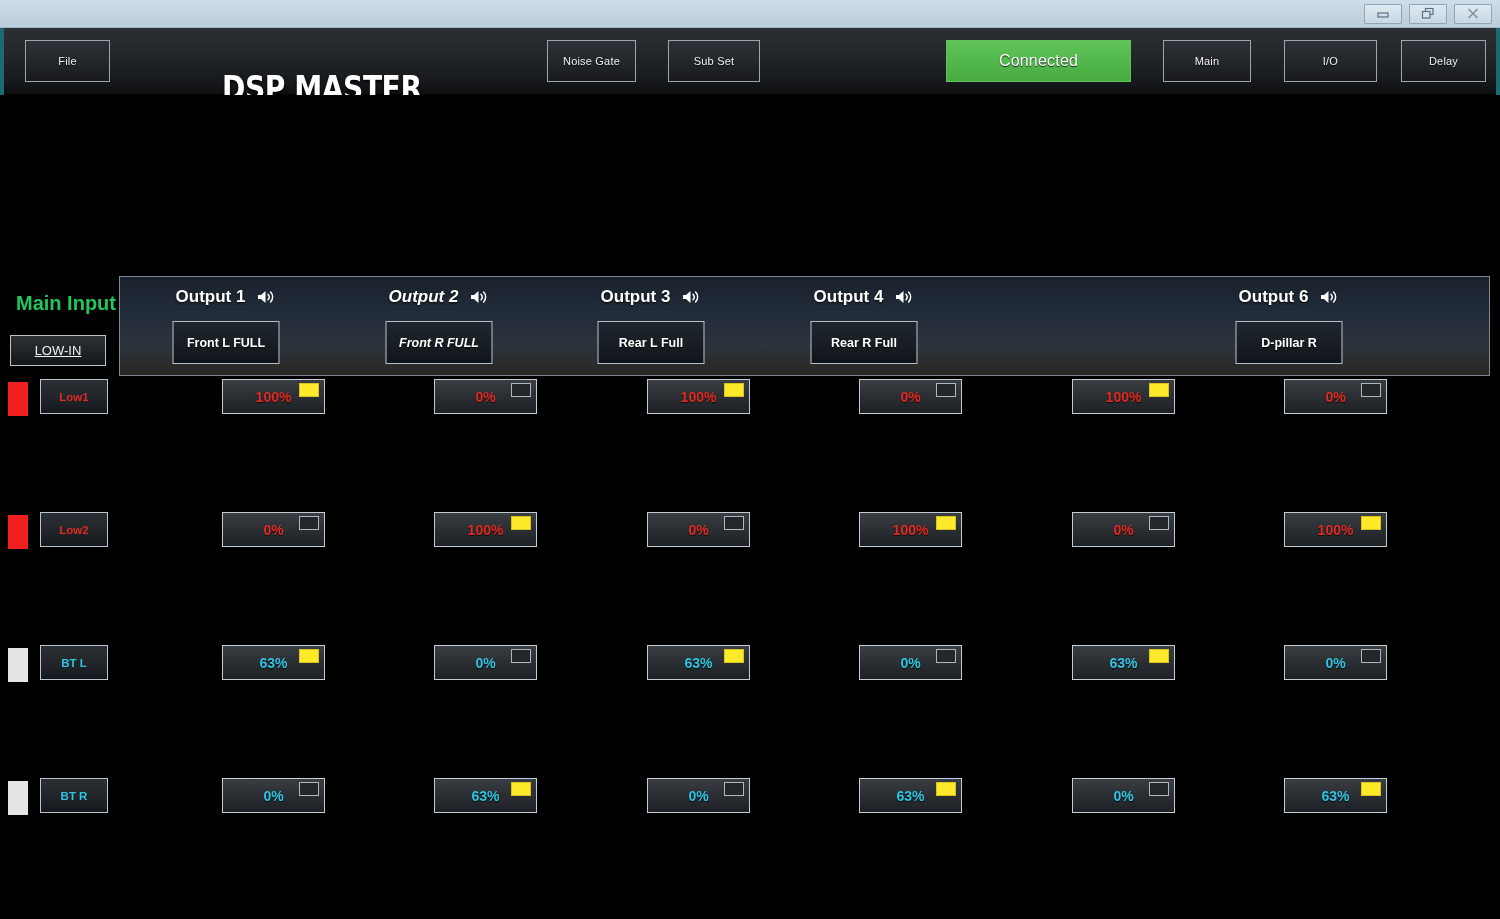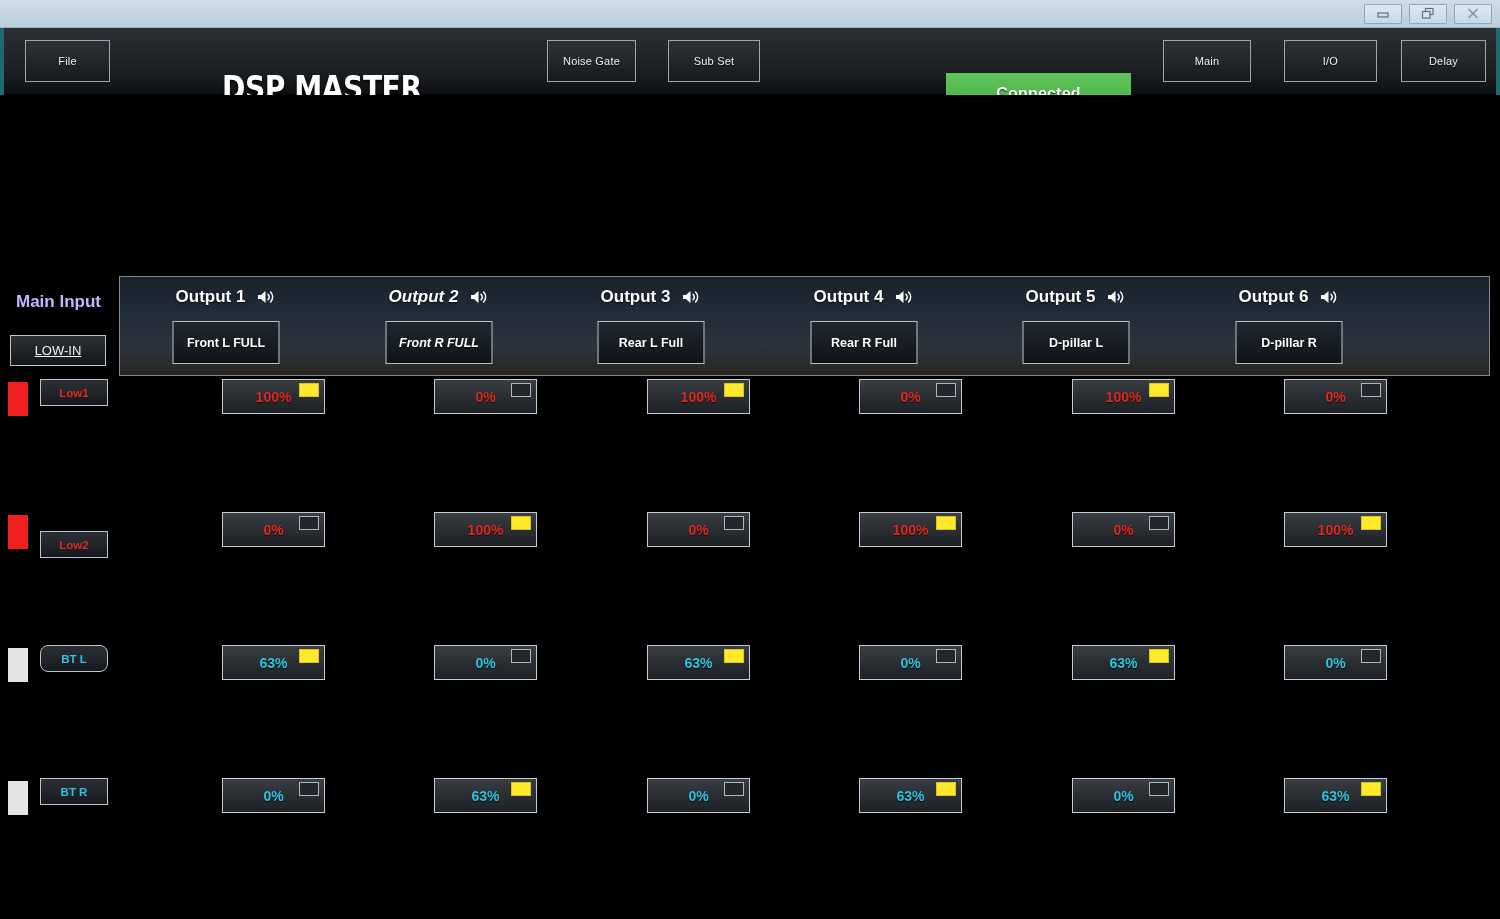--- a/index.html
+++ b/index.html
@@ -76,23 +76,22 @@
     display: flex;
     align-items: center;
     justify-content: center;
     letter-spacing: .2px;
     text-shadow: 0 1px 1px rgba(0,0,0,.8);
   }
   .tbtn.green {
     background: linear-gradient(180deg, #5fc35a 0%, #52b84d 50%, #48ab44 100%);
     border: 1px solid #5fc35a;
     color: #ffffff;
-    font-weight: bold;
+    font-weight: normal;
     font-size: 16px;
-    margin-top: 33px;
   }
 
   .logo {
     position: absolute;
     left: 222px; top: 40px;
     font-size: 34px;
     font-weight: bold;
     color: #ffffff;
     letter-spacing: -0.5px;
     font-family: "DejaVu Sans", sans-serif;
@@ -107,23 +106,23 @@
     position: absolute;
     left: 0; top: 95px;
     width: 1500px; height: 824px;
     background: #000;
   }
 
   
   .main-input-label {
     position: absolute;
     left: 16px; top: 197px;
-    font-size: 17px;
-    font-weight: bold;
-    color: #c4b5fd;
+    font-size: 20px;
+    font-weight: bold;
+    color: #22c55e;
     text-shadow: 0 1px 2px rgba(0,0,0,.9);
   }
   .lowin-btn {
     position: absolute;
     left: 10px; top: 240px;
     width: 96px; height: 31px;
     background: linear-gradient(180deg,#2c3033 0%, #212528 50%, #14171a 100%);
     border: 1px solid #b9c4cc;
     color: #eef2f5;
     font-size: 13px;
@@ -178,21 +177,21 @@
   
   .row { position: absolute; left: 0; width: 1500px; height: 40px; }
   .swatch {
     position: absolute;
     left: 8px; top: 3px;
     width: 20px; height: 34px;
   }
   .in-btn {
     position: absolute;
     left: 40px; top: 0;
-    width: 68px; height: 27px;
+    width: 68px; height: 35px;
     background: linear-gradient(180deg,#2b2f34 0%, #22262a 50%, #15181c 100%);
     border: 1px solid #b9c4cc;
     font-size: 11.5px;
     font-weight: bold;
     display: flex; align-items: center; justify-content: center;
   }
   .cell {
     position: absolute;
     top: 0;
     width: 103px; height: 35px;
@@ -324,33 +323,20 @@
             <span>
               <svg class="spk-icon" width="19" height="16" viewBox="0 0 19 16">
                 <path d="M1 6 H4 L8.5 2 V14 L4 10 H1 Z" fill="#ffffff"></path>
                 <path d="M11 5.2 A4.2 4.2 0 0 1 11 10.8" stroke="#ffffff" stroke-width="1.5" fill="none" stroke-linecap="round"></path>
                 <path d="M13.6 3 A7.2 7.2 0 0 1 13.6 13" stroke="#ffffff" stroke-width="1.5" fill="none" stroke-linecap="round"></path>
               </svg>
             </span>
           </div>
           <div class="out-btn">Rear R Full</div>
         </div>
-        <div class="out-col" style="left: 842px;">
-          <div class="out-head">
-            <span class="out-title">Output 5</span>
-            <span>
-              <svg class="spk-icon" width="19" height="16" viewBox="0 0 19 16">
-                <path d="M1 6 H4 L8.5 2 V14 L4 10 H1 Z" fill="#ffffff"></path>
-                <path d="M11 5.2 A4.2 4.2 0 0 1 11 10.8" stroke="#ffffff" stroke-width="1.5" fill="none" stroke-linecap="round"></path>
-                <path d="M13.6 3 A7.2 7.2 0 0 1 13.6 13" stroke="#ffffff" stroke-width="1.5" fill="none" stroke-linecap="round"></path>
-              </svg>
-            </span>
-          </div>
-          <div class="out-btn">D-pillar L</div>
-        </div>
         <div class="out-col" style="left: 1055px;">
           <div class="out-head">
             <span class="out-title">Output 6</span>
             <span>
               <svg class="spk-icon" width="19" height="16" viewBox="0 0 19 16">
                 <path d="M1 6 H4 L8.5 2 V14 L4 10 H1 Z" fill="#ffffff"></path>
                 <path d="M11 5.2 A4.2 4.2 0 0 1 11 10.8" stroke="#ffffff" stroke-width="1.5" fill="none" stroke-linecap="round"></path>
                 <path d="M13.6 3 A7.2 7.2 0 0 1 13.6 13" stroke="#ffffff" stroke-width="1.5" fill="none" stroke-linecap="round"></path>
               </svg>
             </span>
@@ -383,21 +369,21 @@
             <div class="cell-val" style="color: rgb(224, 42, 34);">100%</div>
             <div class="cell-ind on"></div>
           </div>
           <div class="cell" style="left: 1284px;">
             <div class="cell-val" style="color: rgb(224, 42, 34);">0%</div>
             <div class="cell-ind off"></div>
           </div>
         </div>
         <div class="row" style="top: 417px;">
           <div class="swatch" style="background: rgb(240, 32, 32);"></div>
-          <div class="in-btn" style="color: rgb(224, 42, 34); margin-top: 19px;">Low2</div>
+          <div class="in-btn" style="color: rgb(224, 42, 34);">Low2</div>
           <div class="cell" style="left: 222px;">
             <div class="cell-val" style="color: rgb(224, 42, 34);">0%</div>
             <div class="cell-ind off"></div>
           </div>
           <div class="cell" style="left: 434px;">
             <div class="cell-val" style="color: rgb(224, 42, 34);">100%</div>
             <div class="cell-ind on"></div>
           </div>
           <div class="cell" style="left: 647px;">
             <div class="cell-val" style="color: rgb(224, 42, 34);">0%</div>
@@ -411,21 +397,21 @@
             <div class="cell-val" style="color: rgb(224, 42, 34);">0%</div>
             <div class="cell-ind off"></div>
           </div>
           <div class="cell" style="left: 1284px;">
             <div class="cell-val" style="color: rgb(224, 42, 34);">100%</div>
             <div class="cell-ind on"></div>
           </div>
         </div>
         <div class="row" style="top: 550px;">
           <div class="swatch" style="background: rgb(226, 228, 230);"></div>
-          <div class="in-btn" style="color: rgb(49, 195, 224); border-radius: 8px;">BT L</div>
+          <div class="in-btn" style="color: rgb(49, 195, 224);">BT L</div>
           <div class="cell" style="left: 222px;">
             <div class="cell-val" style="color: rgb(49, 195, 224);">63%</div>
             <div class="cell-ind on"></div>
           </div>
           <div class="cell" style="left: 434px;">
             <div class="cell-val" style="color: rgb(49, 195, 224);">0%</div>
             <div class="cell-ind off"></div>
           </div>
           <div class="cell" style="left: 647px;">
             <div class="cell-val" style="color: rgb(49, 195, 224);">63%</div>

